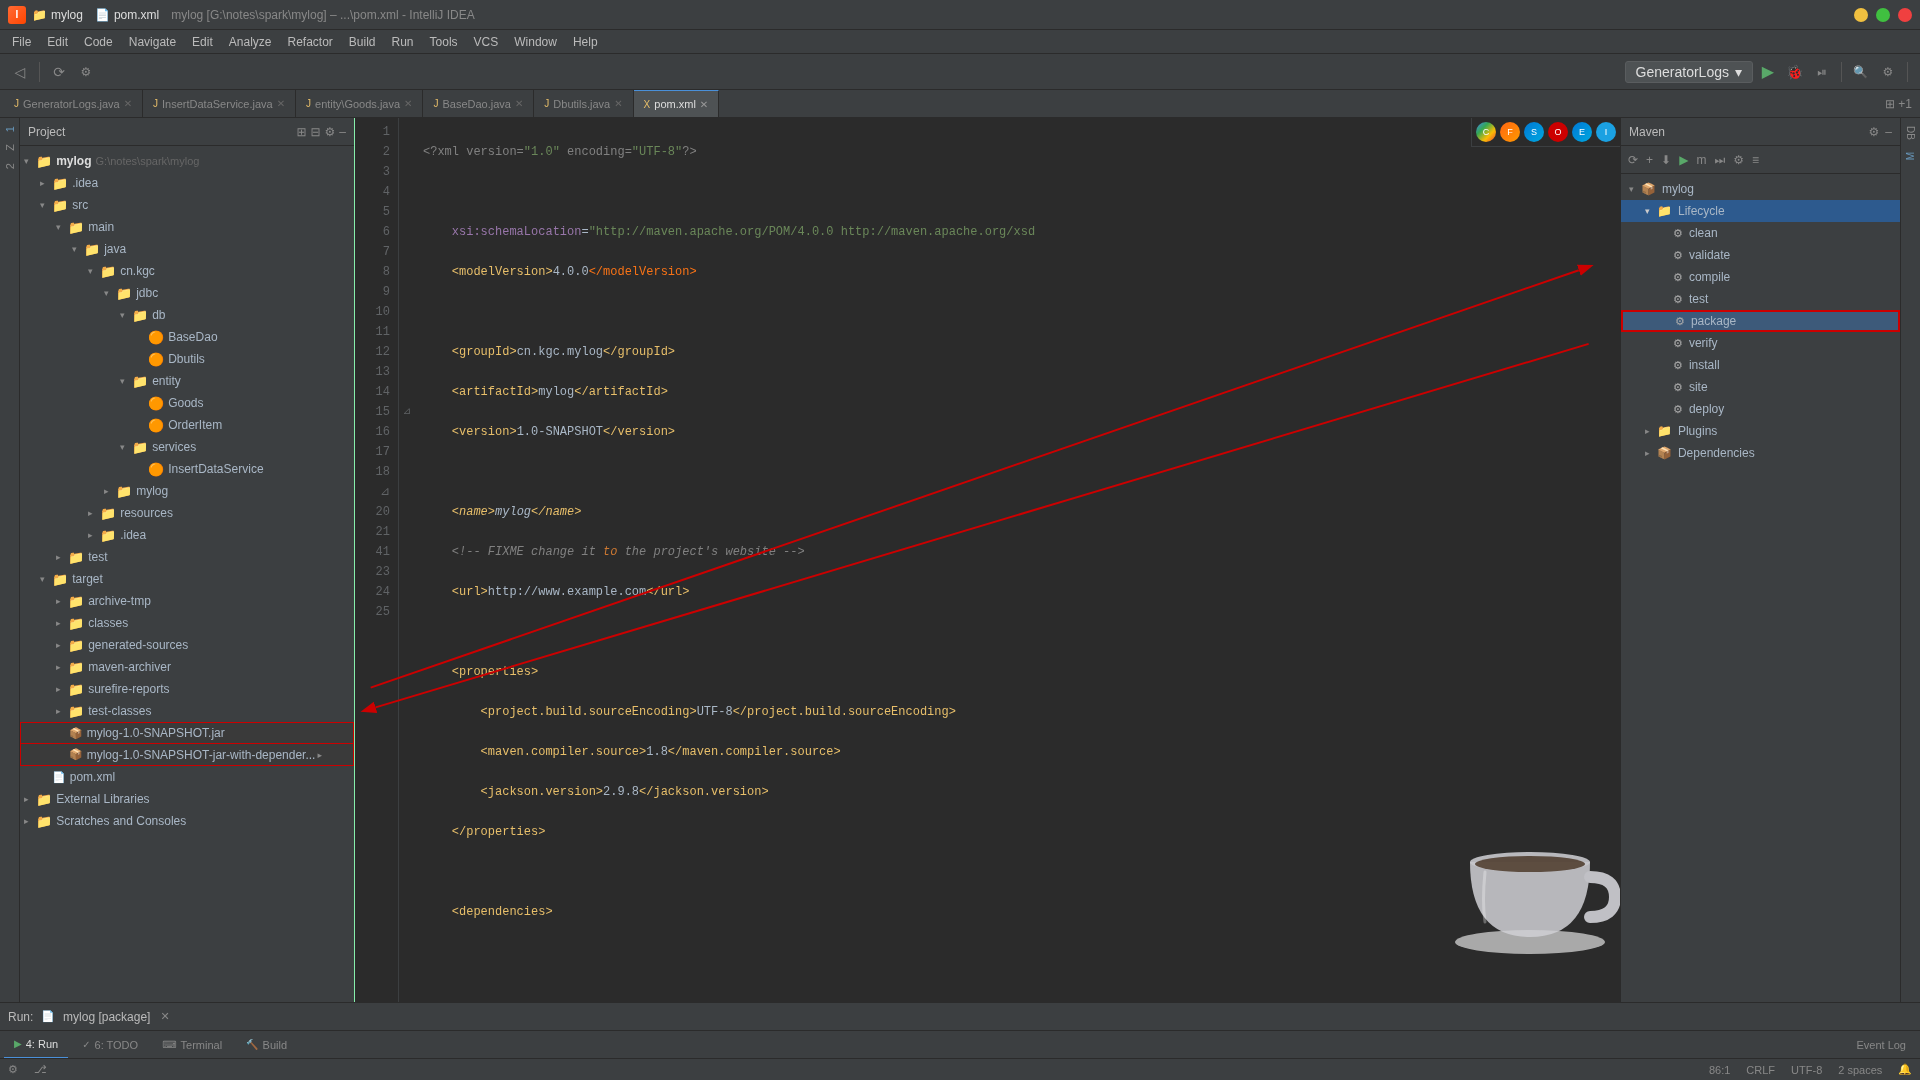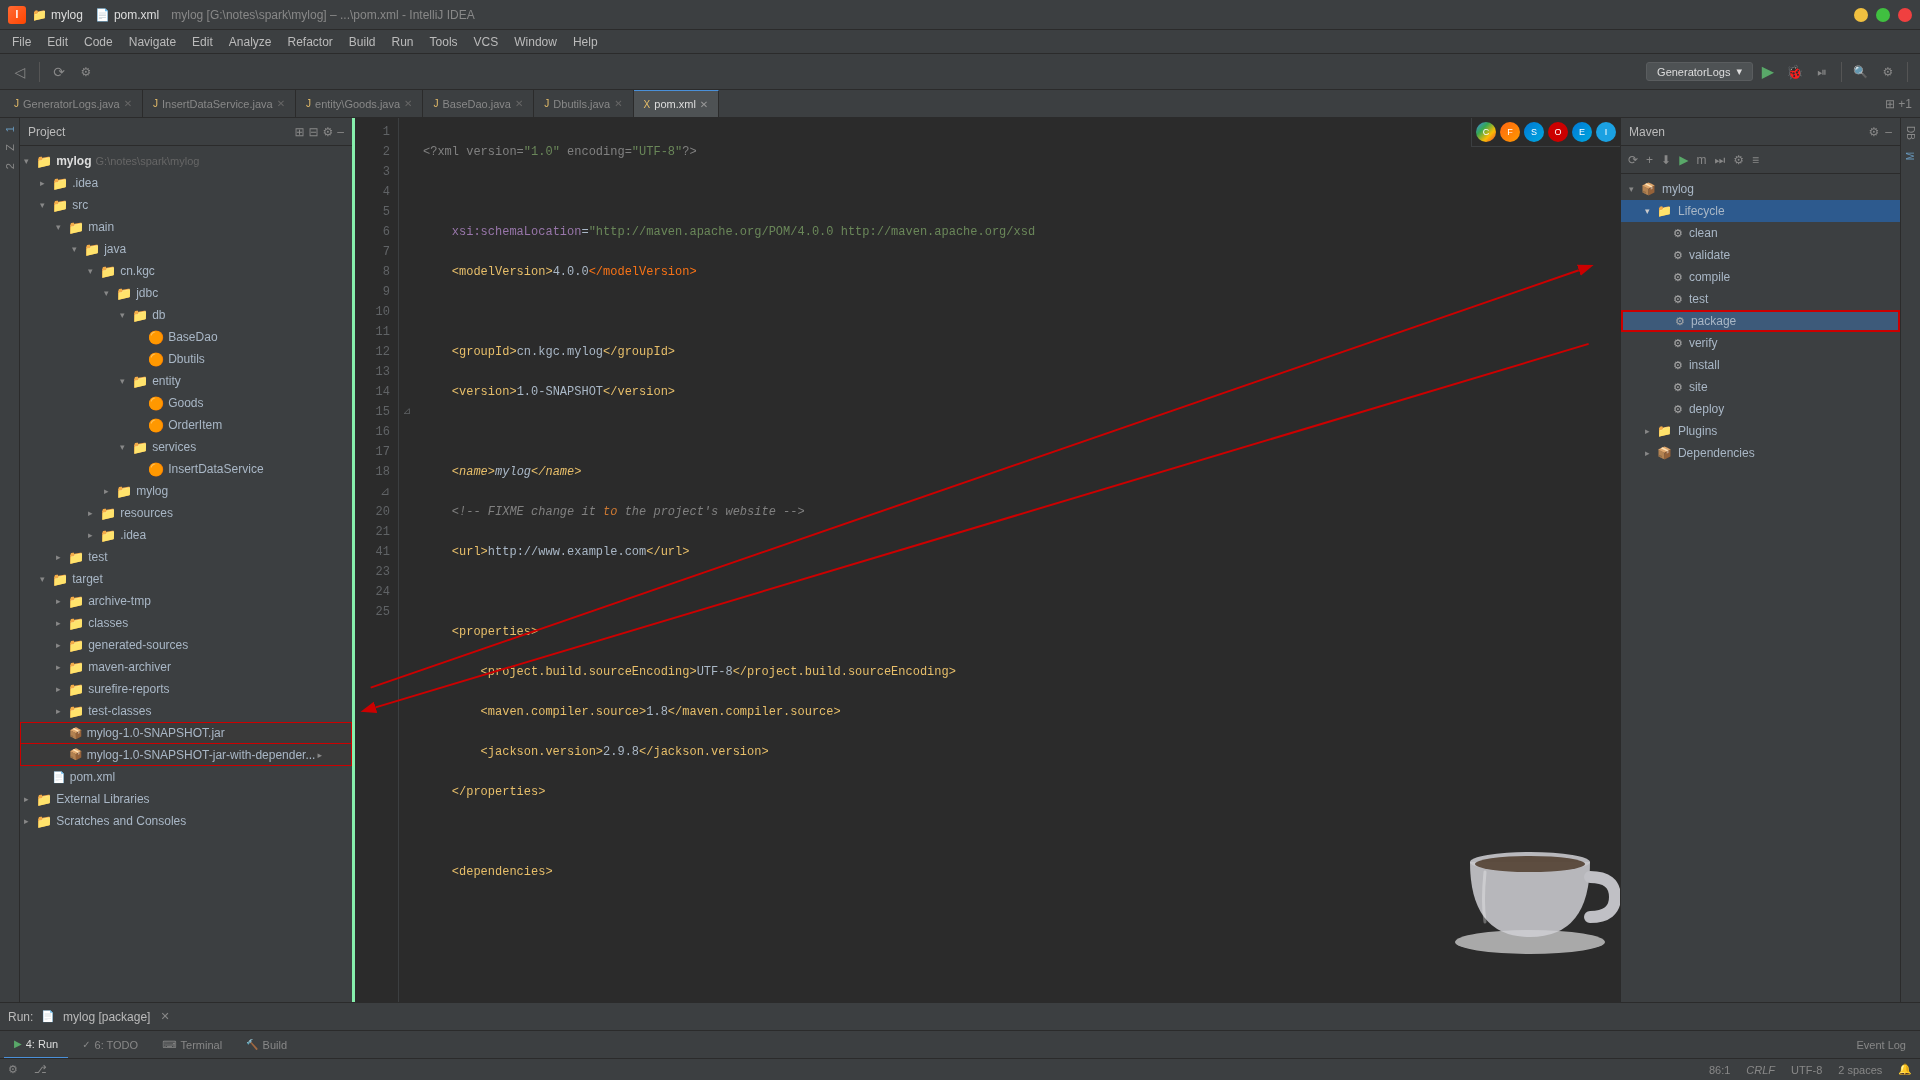--- a/index.html
+++ b/index.html
@@ -66,21 +66,21 @@
     <div style="padding:2px 8px;font-size:12px;color:#bbb;cursor:pointer;">Window</div>
     <div style="padding:2px 8px;font-size:12px;color:#bbb;cursor:pointer;">Help</div>
   </div>
 
   <div id="toolbar" style="height:36px;background:#3c3f41;display:flex;align-items:center;padding:0 8px;border-bottom:1px solid #2b2b2b;gap:3px;">
     <div style="width:24px;height:24px;display:flex;align-items:center;justify-content:center;cursor:pointer;color:#888;font-size:14px;">◁</div>
     <div style="width:1px;height:20px;background:#555;margin:0 4px;"></div>
     <div style="width:24px;height:24px;display:flex;align-items:center;justify-content:center;cursor:pointer;color:#888;font-size:14px;">⟳</div>
     <div style="width:24px;height:24px;display:flex;align-items:center;justify-content:center;cursor:pointer;color:#888;font-size:12px;">⚙</div>
     <div style="flex:1;"></div>
-    <div style="background:#4e5254;border:1px solid #5a5d5f;border-radius:3px;padding:2px 10px;font-size:11px;color:#ddd;display:flex;align-items:center;gap:6px;cursor:pointer;">
+    <div style="background:#4e5254;border:1px solid #5a5d5f;border-radius:3px;padding:2px 10px;font-size:14px;color:#ddd;display:flex;align-items:center;gap:6px;cursor:pointer;">
       <span>GeneratorLogs</span>
       <span>▾</span>
     </div>
     <div style="width:24px;height:24px;display:flex;align-items:center;justify-content:center;cursor:pointer;color:#59a869;font-size:16px;">▶</div>
     <div style="width:24px;height:24px;display:flex;align-items:center;justify-content:center;cursor:pointer;color:#6897bb;font-size:14px;">🐞</div>
     <div style="width:24px;height:24px;display:flex;align-items:center;justify-content:center;cursor:pointer;color:#888;font-size:12px;">⏯</div>
     <div style="width:1px;height:20px;background:#555;margin:0 4px;"></div>
     <div style="width:24px;height:24px;display:flex;align-items:center;justify-content:center;cursor:pointer;color:#888;font-size:12px;">🔍</div>
     <div style="width:24px;height:24px;display:flex;align-items:center;justify-content:center;cursor:pointer;color:#888;font-size:12px;">⚙</div>
     <div style="width:1px;height:20px;background:#555;margin:0 4px;"></div>
@@ -122,21 +122,21 @@
   </div>
 
   <div style="display:flex;flex:1;overflow:hidden;position:relative;">
 
     <div style="width:20px;background:#3c3f41;display:flex;flex-direction:column;align-items:center;padding-top:8px;gap:12px;border-right:1px solid #2b2b2b;">
       <div style="color:#6897bb;font-size:11px;writing-mode:vertical-rl;transform:rotate(180deg);cursor:pointer;">1</div>
       <div style="color:#888;font-size:11px;writing-mode:vertical-rl;transform:rotate(180deg);cursor:pointer;">Z</div>
       <div style="color:#888;font-size:11px;writing-mode:vertical-rl;transform:rotate(180deg);cursor:pointer;">2</div>
     </div>
 
-    <div id="project-panel" style="width:335px;background:#3c3f41;border-right:3px solid #86efac;display:flex;flex-direction:column;overflow:hidden;">
+    <div id="project-panel" style="width:335px;background:#3c3f41;border-right:1px solid #86efac;display:flex;flex-direction:column;overflow:hidden;">
       <div style="height:28px;display:flex;align-items:center;padding:0 8px;border-bottom:1px solid #2b2b2b;gap:4px;">
         <span style="font-size:12px;color:#bbb;flex:1;">Project</span>
         <span style="color:#888;font-size:12px;cursor:pointer;">⊞</span>
         <span style="color:#888;font-size:12px;cursor:pointer;">⊟</span>
         <span style="color:#888;font-size:12px;cursor:pointer;">⚙</span>
         <span style="color:#888;font-size:12px;cursor:pointer;">–</span>
       </div>
       <div style="flex:1;overflow-y:auto;padding:4px 0;font-size:12px;font-family:Segoe UI,Arial,sans-serif;">
 
         <div style="display:flex;align-items:center;height:22px;padding-left:4px;cursor:pointer;color:#a9b7c6;">
@@ -398,20 +398,21 @@
           <div style="height:20px;"></div>
         </div>
 
         <div style="flex:1;padding:4px 8px;white-space:pre;overflow:auto;">
 <div style="height:20px;"><span style="color:#808080;">&lt;?xml version=</span><span style="color:#6a8759;">"1.0"</span><span style="color:#808080;"> encoding=</span><span style="color:#6a8759;">"UTF-8"</span><span style="color:#808080;">?&gt;</span></div>
 <div style="height:20px;"></div>
 <div style="height:20px;">    <span style="color:#9876aa;">xsi:schemaLocation</span>=<span style="color:#6a8759;">"http://maven.apache.org/POM/4.0.0 http://maven.apache.org/xsd</span></div>
 <div style="height:20px;">    <span style="color:#e8bf6a;">&lt;modelVersion&gt;</span><span style="color:#a9b7c6;">4.0.0</span><span style="color:#f97316;">&lt;/modelVersion&gt;</span></div>
 <div style="height:20px;"></div>
 <div style="height:20px;">    <span style="color:#e8bf6a;">&lt;groupId&gt;</span><span style="color:#a9b7c6;">cn.kgc.mylog</span><span style="color:#e8bf6a;">&lt;/groupId&gt;</span></div>
+<div style="height:20px;">    <span style="color:#e8bf6a;">&lt;artifactId&gt;</span><span style="color:#a9b7c6;">mylog</span><span style="color:#e8bf6a;">&lt;/artifactId&gt;</span></div>
 <div style="height:20px;">    <span style="color:#e8bf6a;">&lt;version&gt;</span><span style="color:#a9b7c6;">1.0-SNAPSHOT</span><span style="color:#e8bf6a;">&lt;/version&gt;</span></div>
 <div style="height:20px;"></div>
 <div style="height:20px;font-style:italic;">    <span style="color:#e8bf6a;">&lt;name&gt;</span><span style="color:#a9b7c6;">mylog</span><span style="color:#e8bf6a;">&lt;/name&gt;</span></div>
 <div style="height:20px;">    <span style="color:#808080;font-style:italic;">&lt;!-- FIXME change it <span style="color:#cc7832;">to</span> the project's website --&gt;</span></div>
 <div style="height:20px;">    <span style="color:#e8bf6a;">&lt;url&gt;</span><span style="color:#a9b7c6;">http://www.example.com</span><span style="color:#e8bf6a;">&lt;/url&gt;</span></div>
 <div style="height:20px;"></div>
 <div style="height:20px;">    <span style="color:#e8bf6a;">&lt;properties&gt;</span></div>
 <div style="height:20px;">        <span style="color:#e8bf6a;">&lt;project.build.sourceEncoding&gt;</span><span style="color:#a9b7c6;">UTF-8</span><span style="color:#e8bf6a;">&lt;/project.build.sourceEncoding&gt;</span></div>
 <div style="height:20px;">        <span style="color:#e8bf6a;">&lt;maven.compiler.source&gt;</span><span style="color:#a9b7c6;">1.8</span><span style="color:#e8bf6a;">&lt;/maven.compiler.source&gt;</span></div>
 <div style="height:20px;">        <span style="color:#e8bf6a;">&lt;jackson.version&gt;</span><span style="color:#a9b7c6;">2.9.8</span><span style="color:#e8bf6a;">&lt;/jackson.version&gt;</span></div>
@@ -590,19 +591,19 @@
     </div>
     <div style="flex:1;"></div>
     <div style="padding:2px 10px;font-size:11px;color:#888;cursor:pointer;">Event Log</div>
   </div>
 
   <div style="height:22px;background:#3c3f41;display:flex;align-items:center;padding:0 8px;border-top:1px solid #2b2b2b;font-size:11px;color:#888;gap:16px;">
     <span style="cursor:pointer;">⚙</span>
     <span style="cursor:pointer;">⎇</span>
     <span style="flex:1;"></span>
     <span>86:1</span>
-    <span style="cursor:pointer;font-style:italic;">CRLF</span>
+    <span style="cursor:pointer;">CRLF</span>
     <span style="cursor:pointer;">UTF-8</span>
     <span style="cursor:pointer;">2 spaces</span>
     <span style="cursor:pointer;">🔔</span>
   </div>
 
 </div>
 
 </body></html>

